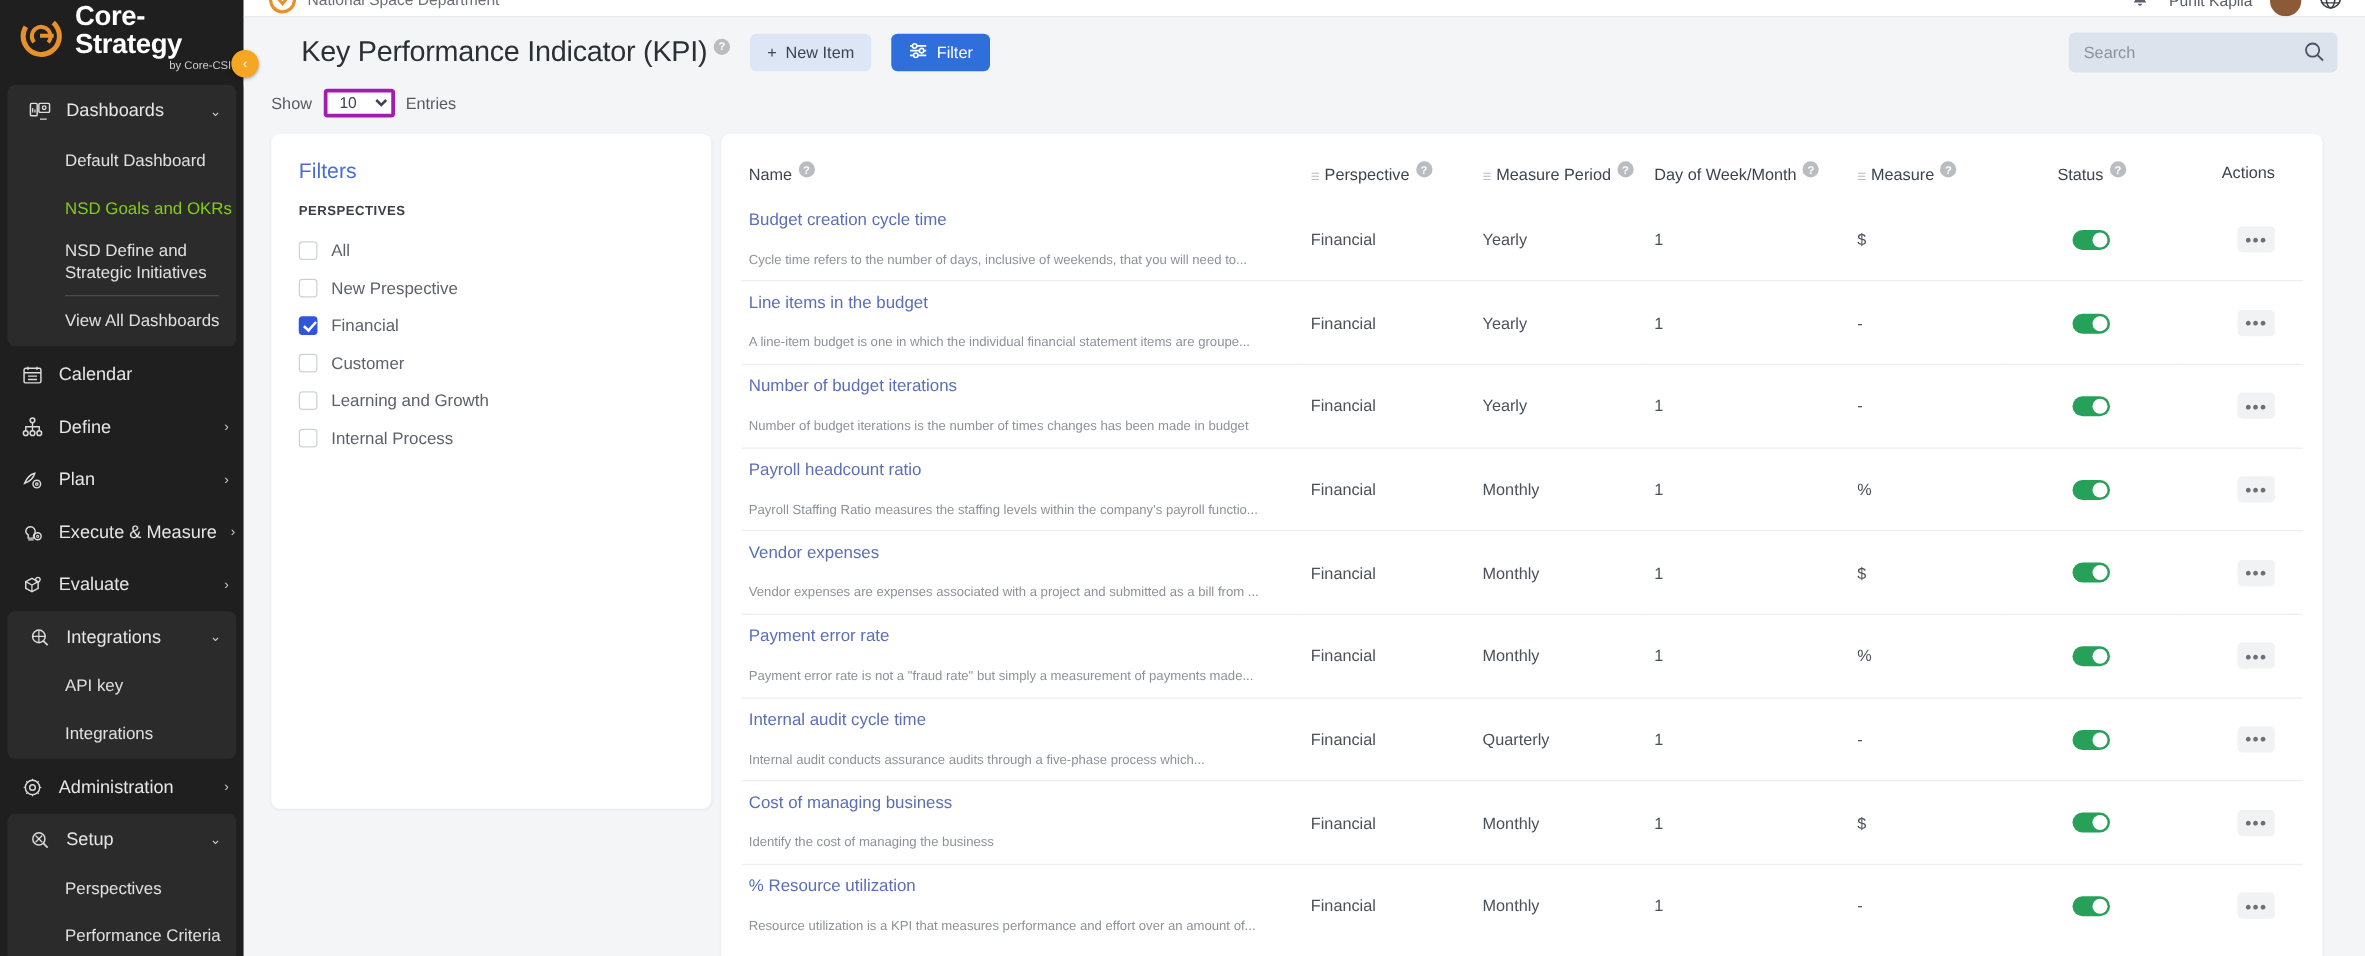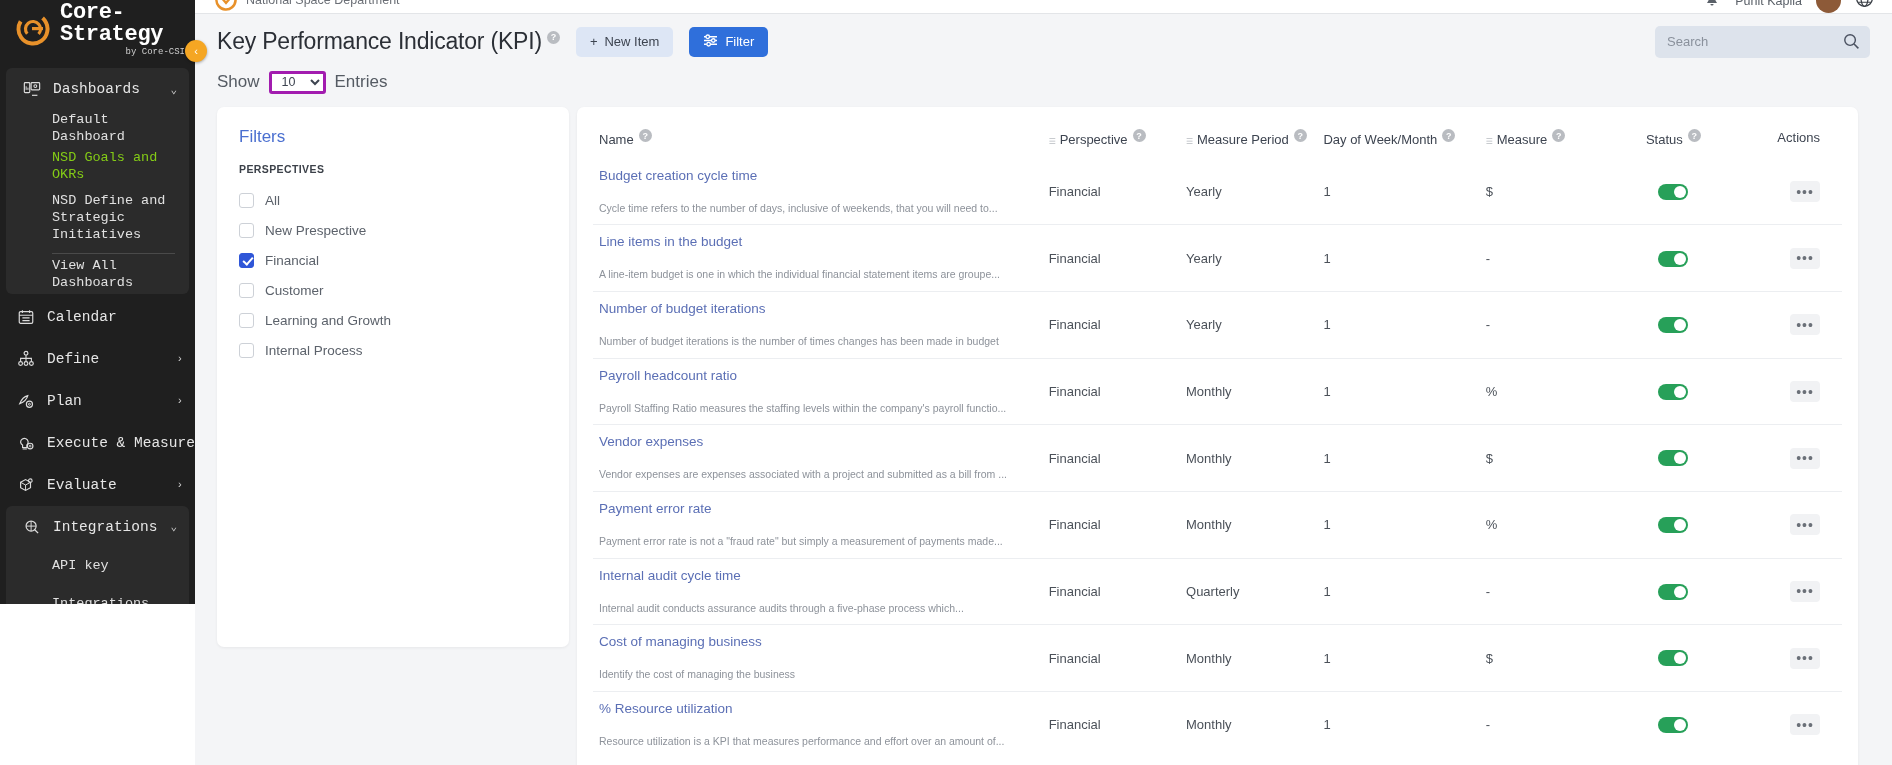--- a/index.html
+++ b/index.html
@@ -5,23 +5,23 @@
   * { box-sizing: border-box; margin: 0; padding: 0; }
   html, body {
     width: 1892px; height: 765px;
     font-family: "Liberation Sans", sans-serif;
     background: #ffffff; overflow: hidden;
   }
   .app { position: relative; width: 1892px; height: 765px; display: flex; }
 
   
   .sidebar {
-    width: 195px; flex: 0 0 195px; height: 604px;
+    width: 195px; flex: 0 0 195px; height: 765px;
     background: #1f1f1f; color: #e8e8e8;
-    position: relative; overflow: hidden; font-family: Liberation Mono, monospace;
+    position: relative; overflow: hidden;
   }
   .brand {
     height: 58px; display: flex; align-items: center; gap: 8px;
     padding: 0 10px 0 14px; background: #1f1f1f;
   }
   .brand-logo { width: 38px; height: 38px; flex: 0 0 38px; position: relative; }
   .brand-text { line-height: 1; }
   .brand-title { font-size: 22px; font-weight: bold; color: #fff; letter-spacing: -0.3px; }
   .brand-sub { font-size: 9px; color: #cfcfcf; text-align: right; margin-top: 2px; }
 
@@ -64,21 +64,21 @@
   .org-logo { width: 26px; height: 26px; position: relative; }
   .topbar-right { margin-left: auto; display: flex; align-items: center; gap: 14px; }
   .tb-icon { color: #5a6068; }
   .user-name { font-size: 12.5px; color: #5a6068; }
   .avatar { width: 25px; height: 25px; border-radius: 50%; background: #8d5a38; display:block; }
 
   .pagehead {
     height: 55px; display: flex; align-items: center; gap: 16px;
     padding: 0 22px 0 22px; background: #f4f5f7;
   }
-  .page-title { font-size: 23px; color: #2b2f36; font-weight: 400; letter-spacing: -0.2px; }
+  .page-title { font-size: 23px; color: #2b2f36; font-weight: 400; letter-spacing: -0.2px; margin-left: 24px; }
   .help-dot {
     display: inline-flex; align-items:center; justify-content:center;
     width: 13px; height: 13px; border-radius: 50%;
     background: #b9bcc1; color: #fff; font-size: 9px; font-weight: bold;
     vertical-align: super; margin-left: 5px;
   }
   .btn {
     display: inline-flex; align-items: center; gap: 7px; height: 30px;
     padding: 0 14px; border-radius: 5px; font-size: 13px; cursor: pointer;
     border: none; white-space: nowrap;
@@ -89,21 +89,21 @@
   .search-wrap { margin-left: auto; position: relative; }
   .search-input {
     width: 215px; height: 32px; border-radius: 5px; border: none;
     background: #dde3ec; padding: 0 34px 0 12px; font-size: 13px;
     color: #7f1d1d; font-family: "Liberation Sans", sans-serif;
   }
   .search-input::placeholder { color: #8a919c; }
   .search-ico { position: absolute; right: 10px; top: 7px; color: #4a5160; }
 
   .showbar { display: flex; align-items: center; gap: 9px; padding: 0 22px; height: 26px; }
-  .showbar span { font-size: 17px; color: #555b63; }
+  .showbar span { font-size: 13px; color: #555b63; }
   .entries-select {
     height: 23px; border: 3px solid #a21caf; border-radius: 3px; background: #fff;
     font-size: 12.5px; color: #3d4450; padding: 0 4px 0 6px;
     font-family: "Liberation Sans", sans-serif; cursor: pointer;
   }
 
   .content { display: flex; gap: 8px; padding: 12px 34px 0 22px; align-items: flex-start; }
 
   
   .filters {

